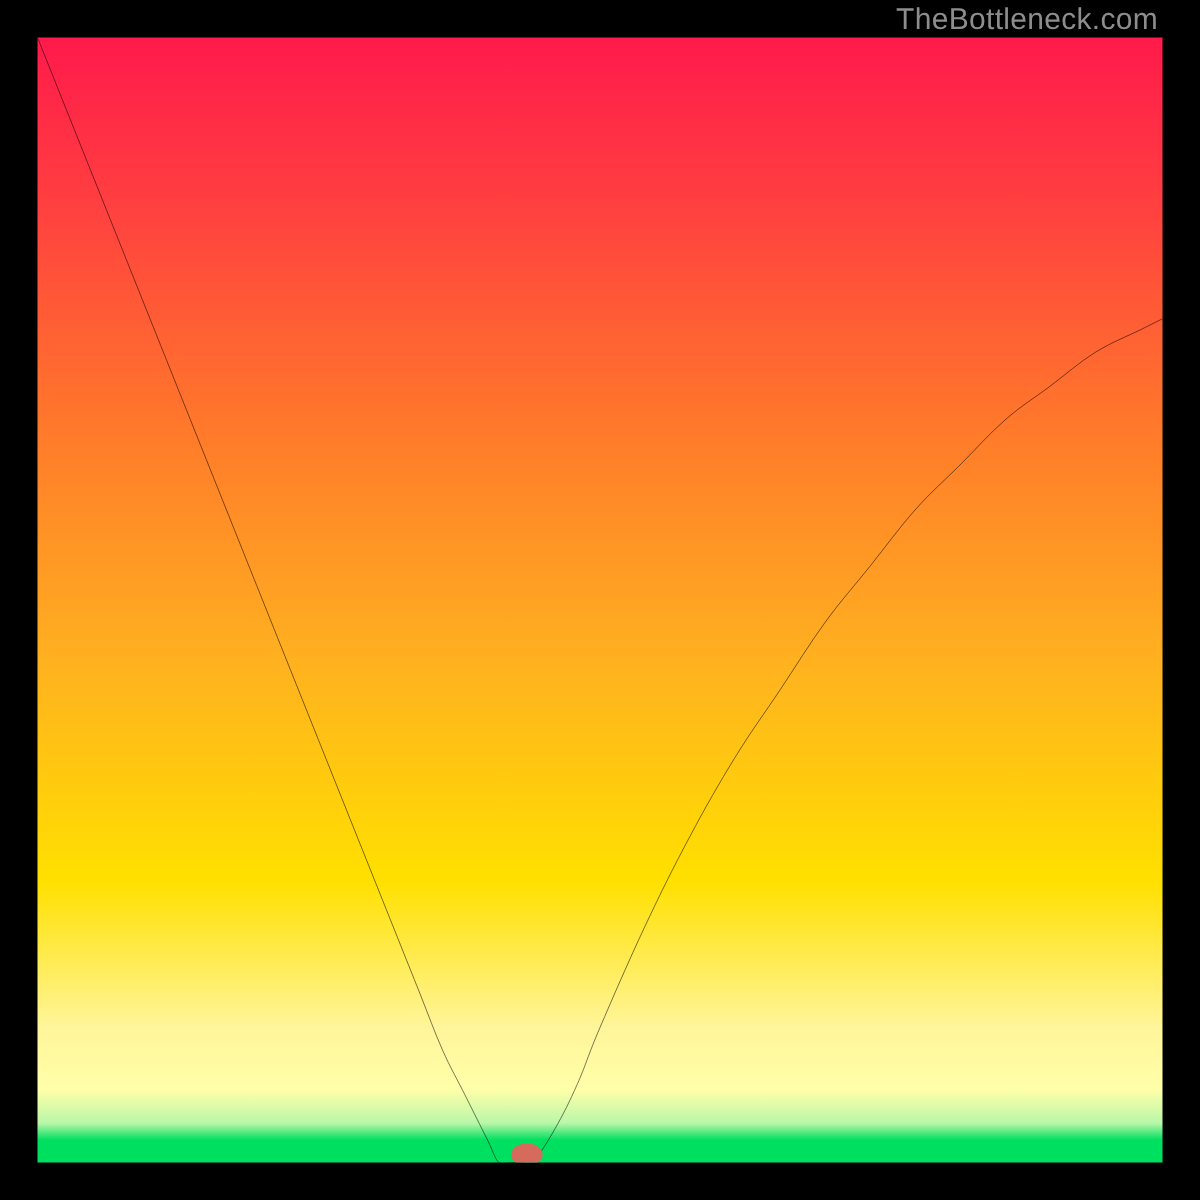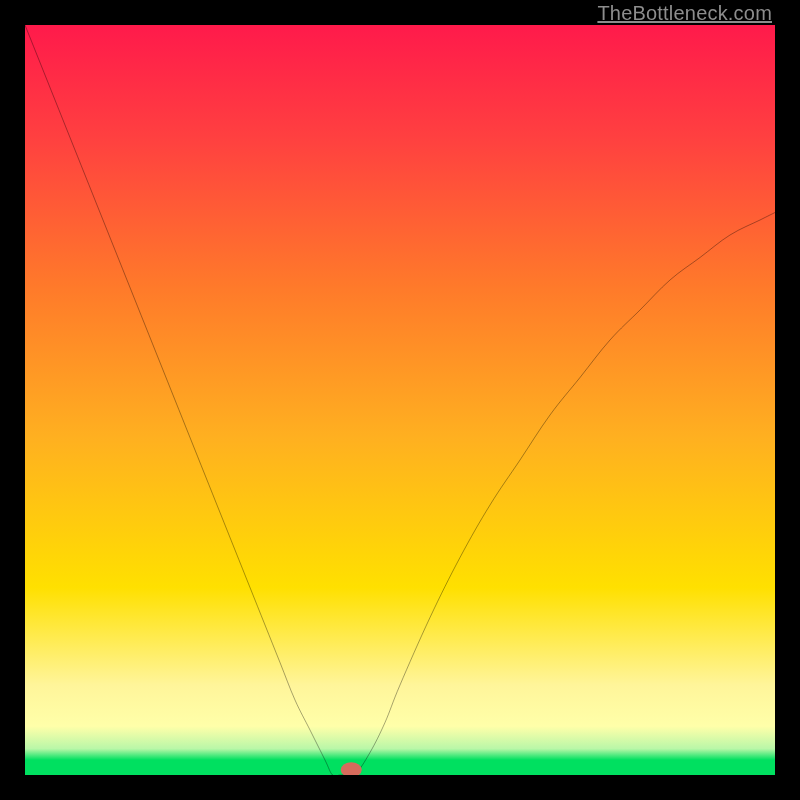--- a/index.html
+++ b/index.html
@@ -46,21 +46,20 @@
     height: 750px;
   }
   .watermark {
     position: absolute;
     top: 2px;
     right: 28px;
     color: #8d8d8d;
     font-size: 20px;
     letter-spacing: 0.2px;
     user-select: none;
-    text-decoration: underline;
   }
 </style>
 </head>
 <body>
 
 <div class="frame">
   <div class="watermark">TheBottleneck.com</div>
   <div class="plot-area">
     <svg class="curve-svg" viewBox="0 0 100 100" preserveAspectRatio="none">
       <path id="curve-path" fill="none" stroke="#000000" stroke-width="0.35" vector-effect="non-scaling-stroke" d="M 0 0 C 0.36 0.8999999999999999, 1.28 3.2, 2 5 C 2.7199999999999998 6.8, 3.2800000000000002 8.2, 4 10 C 4.72 11.8, 5.28 13.2, 6 15 C 6.72 16.8, 7.28 18.2, 8 20 C 8.72 21.8, 9.28 23.2, 10 25 C 10.72 26.8, 11.28 28.2, 12 30 C 12.72 31.8, 13.280000000000001 33.2, 14.000000000000002 35 C 14.720000000000002 36.8, 15.280000000000001 38.2, 16 40 C 16.72 41.8, 17.28 43.199999999999996, 18 44.99999999999999 C 18.72 46.79999999999999, 19.28 48.199999999999996, 20 50 C 20.72 51.800000000000004, 21.28 53.2, 22 55 C 22.72 56.8, 23.28 58.2, 24 60 C 24.72 61.8, 25.28 63.2, 26 65 C 26.72 66.8, 27.280000000000005 68.2, 28.000000000000004 70 C 28.720000000000002 71.8, 29.28 73.2, 30 75 C 30.72 76.8, 31.28 78.2, 32 80 C 32.72 81.8, 33.28 83.2, 34 85 C 34.72 86.8, 35.28 88.38, 36 90 C 36.72 91.62, 37.28 92.56, 38 94 C 38.72 95.44, 39.46 96.92, 40 98 C 40.54 99.08, 40.64 99.64, 41 100 C 41.36 100.36, 41.64 100, 42 100 C 42.36 100, 42.64 100, 43 100 C 43.36 100, 43.46 100.54, 44 100 C 44.54 99.46, 45.28 98.26, 46 97 C 46.72 95.74, 47.28 94.62, 48 93 C 48.72 91.38, 48.92 90.52, 50 88 C 51.08 85.48, 52.56 82.06, 54 79 C 55.44 75.94, 56.559999999999995 73.7, 57.99999999999999 71 C 59.43999999999999 68.3, 60.56 66.34, 62 64 C 63.44 61.66, 64.56 60.16, 66 58 C 67.44 55.84, 68.56 53.98, 70 52 C 71.44 50.02, 72.56 48.8, 74 47 C 75.44 45.2, 76.56 43.620000000000005, 78 42.00000000000001 C 79.44 40.38000000000001, 80.56 39.44, 82 38 C 83.44 36.56, 84.56 35.26, 86 34 C 87.44 32.74, 88.56 32.08, 90 31 C 91.44 29.92, 92.56 28.9, 94 28 C 95.44 27.1, 96.92 26.54, 98 26 C 99.08 25.46, 99.64 25.18, 100 25"></path>

